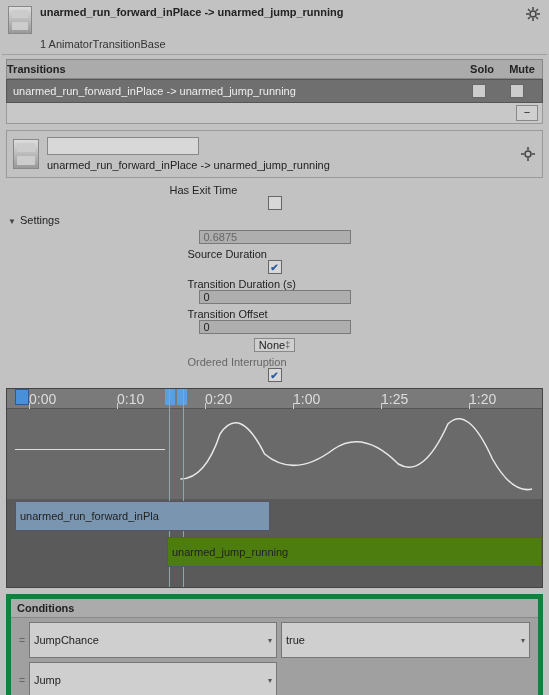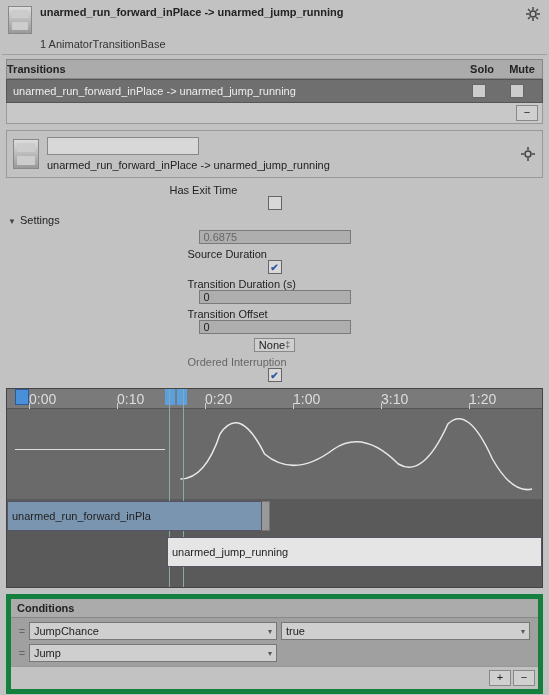--- a/index.html
+++ b/index.html
@@ -38,30 +38,30 @@
   .dropdown::after { content: '‡'; font-size: 9px; color: #555; }
   .timeline { margin: 4px 4px; background: #5a5a5a; height: 200px; position: relative; overflow: hidden; border: 1px solid #444; }
   .ruler { height: 20px; background: #7a7a7a; border-bottom: 1px solid #555; position: relative; }
   .tick { position: absolute; top: 0; font-size: 14px; color: #ddd; padding-top: 2px; }
   .tick::before { content:''; position:absolute; left:0; top:14px; width:1px; height:6px; background:#ccc; }
   .playhead { position: absolute; top: 0; width: 14px; height: 16px; background: #4a90d9; border: 1px solid #2a5a99; left: 8px; }
   .marker-in { position:absolute; top:0; left:158px; width:10px; height:16px; background:#5aa0e0; }
   .marker-out { position:absolute; top:0; left:170px; width:10px; height:16px; background:#5aa0e0; }
   .curve-area { position: absolute; top: 20px; left: 0; right: 0; height: 90px; background: #6a6a6a; }
   .curve-line { position:absolute; top:40px; left:8px; width:150px; height:1px; background:#ddd; }
-  .track1 { position: absolute; top: 112px; left: 0; width: 255px; height: 30px; background: #7a95b0; border: 1px solid #556; color: #222; padding: 8px 4px 0 4px; overflow: hidden; }
+  .track1 { position: absolute; top: 112px; left: 8px; width: 255px; height: 30px; background: #7a95b0; border: 1px solid #556; color: #222; padding: 8px 4px 0 4px; overflow: hidden; }
   .track1-end { position:absolute; top:112px; left:178px; width:85px; height:30px; background:#999; border:1px solid #777; }
-  .track2 { position: absolute; top: 148px; left: 160px; right: 0; height: 30px; background: #e5e5e5; border: 1px solid #556; color: #222; padding: 8px 4px 0 4px; }
+  .track2 { position: absolute; top: 148px; left: 160px; right: 0; height: 30px; background: #4d7c0f; border: 1px solid #556; color: #222; padding: 8px 4px 0 4px; }
   .vline { position:absolute; top:0; bottom:0; width:1px; background:#8aa; }
   .cond-panel { margin: 6px 4px 4px 4px; border: 5px solid #15803d; }
   .cond-header { background: #ababab; padding: 3px 6px; font-weight: bold; border-bottom: 1px solid #888; }
   .cond-body { background: #a0a0a0; padding: 2px; }
   .cond-row { display: flex; align-items: center; padding: 2px; }
   .drag-handle { width: 14px; color: #666; text-align: center; cursor: grab; }
-  .cond-dd { height: 18px; background: #cfcfcf; border: 1px solid #777; padding: 0 4px; display: flex; align-items: center; justify-content: space-between; margin-right: 4px; }
+  .cond-dd { height: 36px; background: #cfcfcf; border: 1px solid #777; padding: 0 4px; display: flex; align-items: center; justify-content: space-between; margin-right: 4px; }
   .cond-dd::after { content: '▾'; font-size: 8px; color: #555; }
   .cond-dd.param { flex: 0 0 248px; }
   .cond-dd.val { flex: 1; }
   .cond-footer { display:flex; justify-content:flex-end; padding: 3px; background:#c2c2c2; border-top:1px solid #999; }
   svg.curve { position:absolute; top:0; left:0; width:100%; height:100%; }
 </style>
 </head>
 <body>
 
 <div class="panel">
@@ -154,21 +154,21 @@
 
   <div class="timeline">
     <div class="ruler">
       <div class="playhead"></div>
       <div class="marker-in"></div>
       <div class="marker-out"></div>
       <span class="tick" style="left:22px">0:00</span>
       <span class="tick" style="left:110px">0:10</span>
       <span class="tick" style="left:198px">0:20</span>
       <span class="tick" style="left:286px">1:00</span>
-      <span class="tick" style="left:374px">3:10</span>
+      <span class="tick" style="left:374px">1:25</span>
       <span class="tick" style="left:462px">1:20</span>
     </div>
     <div class="curve-area">
       <div class="curve-line"></div>
       <svg class="curve" viewBox="0 0 540 90" preserveAspectRatio="none">
         <path d="M 175 70 Q 200 70 215 25 Q 235 -5 260 45 Q 290 70 330 40 Q 360 20 395 55 Q 420 70 445 15 Q 465 -5 490 50 Q 510 85 530 80" fill="none" stroke="#e8e8e8" stroke-width="1.5"></path>
       </svg>
     </div>
     <div class="vline" style="left:162px"></div>
     <div class="vline" style="left:176px"></div>

